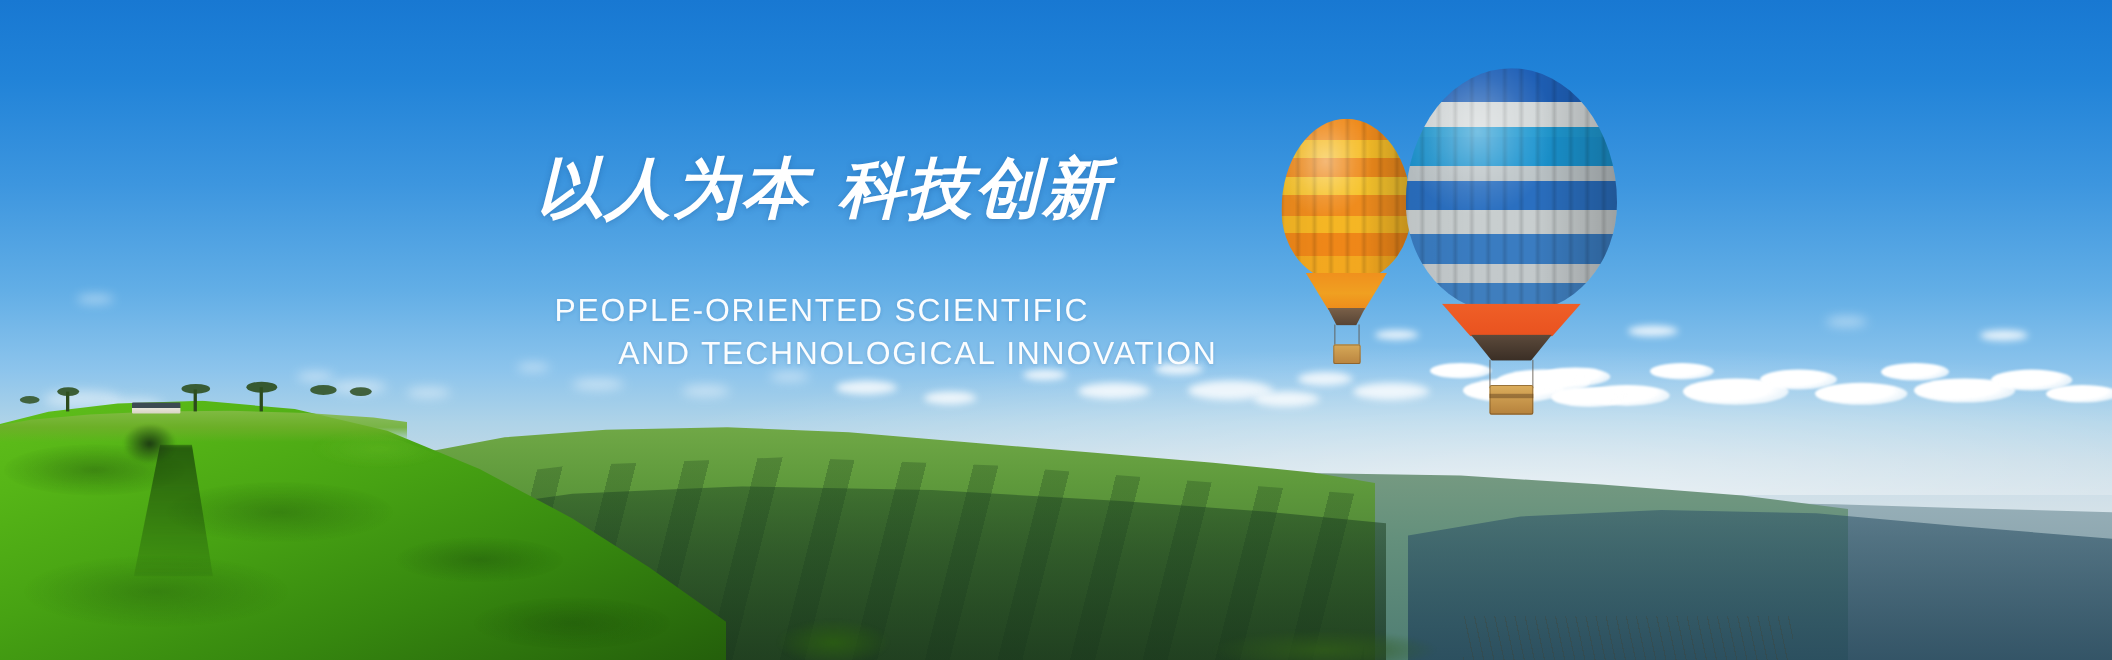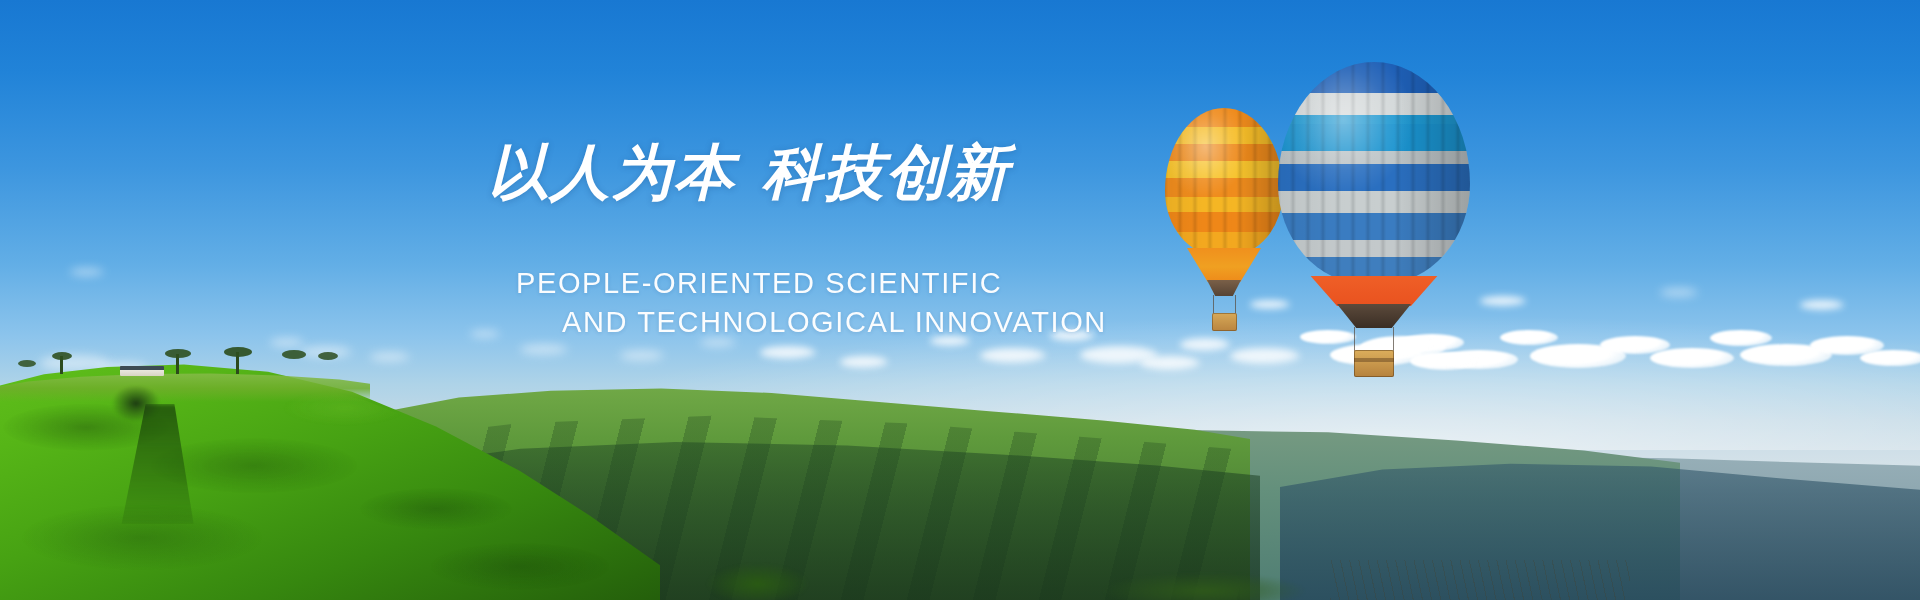--- a/index.html
+++ b/index.html
@@ -67,21 +67,21 @@
     position:absolute;
     font-family:"Liberation Sans","DejaVu Sans",sans-serif;
     font-size:29px;
     font-weight:300;
     color:#ffffff;
     letter-spacing:1.6px;
     white-space:nowrap;
     text-shadow:0 1px 4px rgba(30,80,140,.22);
     opacity:.97;
   }
-  .sub.l1{left:504px;top:267px;margin-left:12px;}
+  .sub.l1{left:504px;top:267px;}
   .sub.l2{left:562px;top:306px;}
 
   
   .balloon{position:absolute;}
   .env{position:absolute;left:0;top:0;width:100%;height:100%;overflow:hidden;}
   .gores{
     position:absolute;left:0;top:0;width:100%;height:100%;
     background:repeating-linear-gradient(to right,
       rgba(0,0,0,.16) 0px, rgba(0,0,0,.0) 3px, rgba(255,255,255,.10) 7px,
       rgba(0,0,0,.0) 12px, rgba(0,0,0,.16) 15px);

